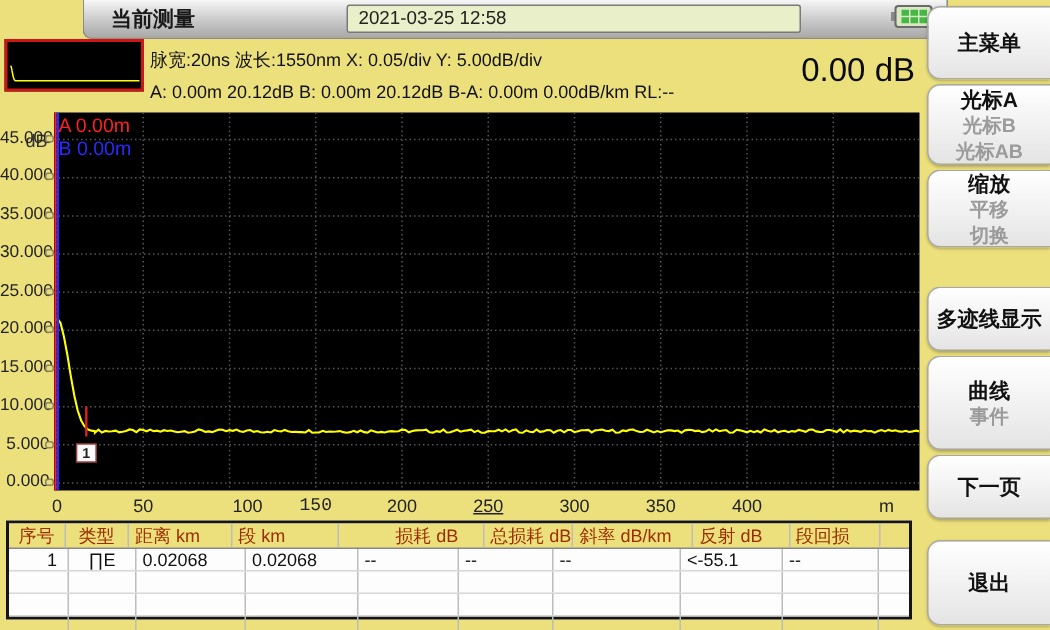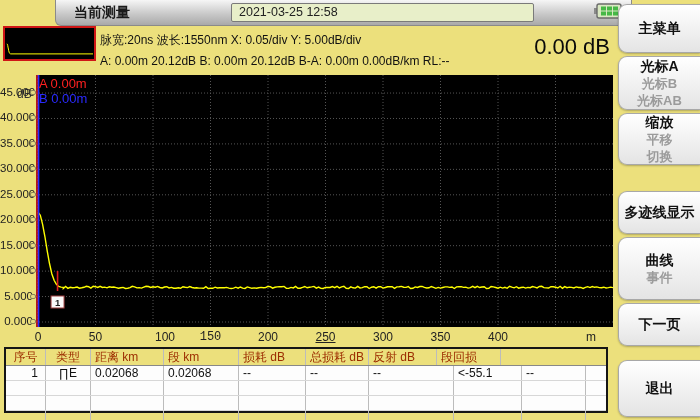--- a/index.html
+++ b/index.html
@@ -158,22 +158,23 @@
     <div class="xtick" style="left: 533.5px; margin-top: 35px;">450</div>
   </div>
 <div class="x-unit">m</div>
 
 <div class="evt-table" id="evtTable">
     <div class="tr head">
       <div class="td c" style="width: 40px;">序号</div>
       <div class="td c" style="width: 45px;">类型</div>
       <div class="td" style="width: 73px;">距离 km</div>
       <div class="td" style="width: 75px;">段 km</div>
-      <div class="td" style="width: 67px;">损耗 dB</div>
+      <div class="td" style="width: 67px; margin-left: 34px;">损耗 dB</div>
       <div class="td" style="width: 63px;">总损耗 dB</div>
+      <div class="td" style="width: 85px;">斜率 dB/km</div>
       <div class="td" style="width: 68px;">反射 dB</div>
       <div class="td" style="width: 64px;">段回损</div>
       <div class="td" style="width: 20px;"></div>
     </div>
     <div class="tr row">
       <div class="td r" style="width: 40px;">1</div>
       <div class="td c" style="width: 45px;">∏E</div>
       <div class="td" style="width: 73px;">0.02068</div>
       <div class="td" style="width: 75px;">0.02068</div>
       <div class="td" style="width: 67px;">--</div>

